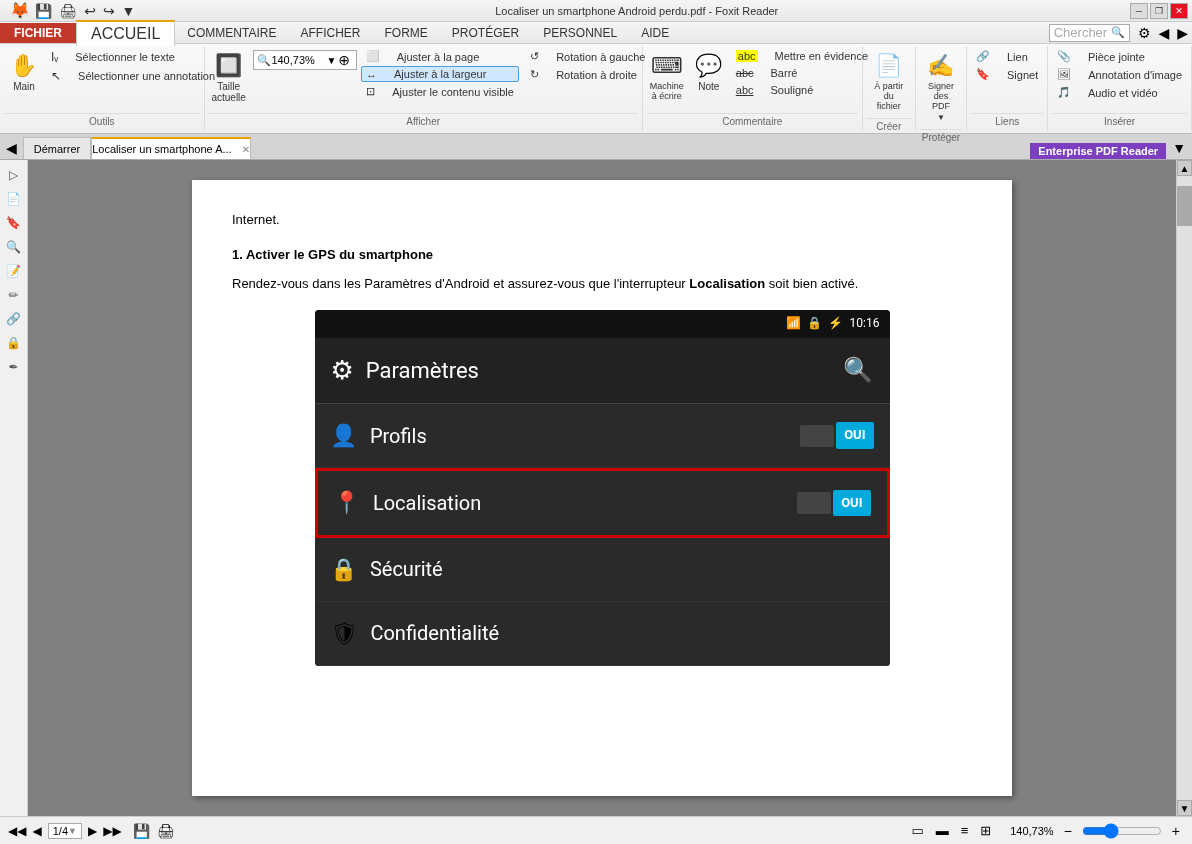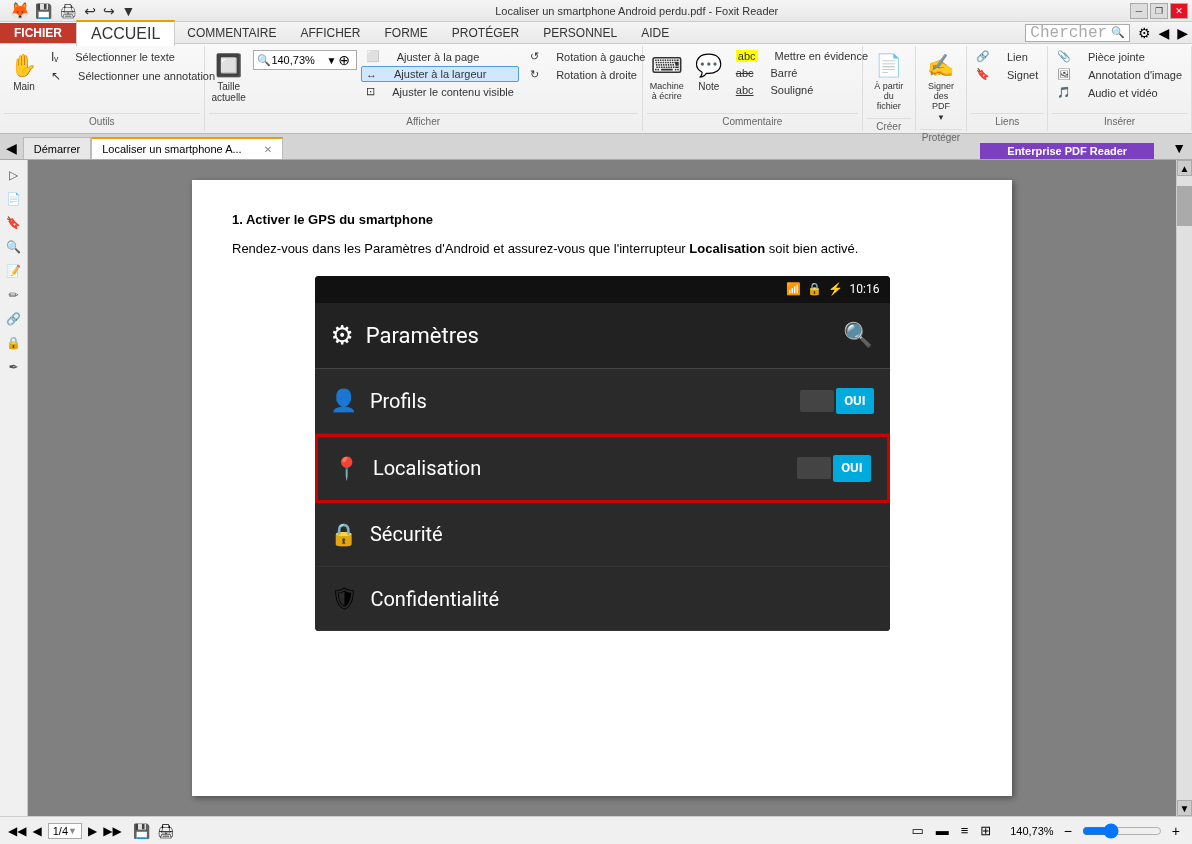--- a/index.html
+++ b/index.html
@@ -110,48 +110,48 @@
       display: flex;
       align-items: flex-end;
       border-bottom: 1px solid #aaa;
     }
     .doc-tab {
       display: flex;
       align-items: center;
       background: #e8e8e8;
       border: 1px solid #bbb;
       border-bottom: none;
-      padding: 3px 10px;
+      padding: 3px 0;
       font-size: 11px;
       cursor: pointer;
-      gap: 22px;
+      gap: 10px;
       height: 22px;
     }
     .doc-tab.active {
       background: white;
       border-top: 2px solid #e8a000;
     }
     .doc-tab .close-x { font-size: 10px; color: #888; cursor: pointer; }
     .start-tab {
       display: flex;
       align-items: center;
       background: #e8e8e8;
       border: 1px solid #bbb;
       border-bottom: none;
       padding: 3px 10px;
       font-size: 11px;
       cursor: pointer;
       height: 22px;
     }
     .enterprise-badge {
       margin-left: auto;
-      margin-right: 12px;
+      margin-right: 0;
       background: #7b3fbf;
       color: white;
-      padding: 2px 27px;
+      padding: 2px 8px;
       font-size: 11px;
       font-weight: bold;
     }
     .tab-arrow { padding: 3px 6px; cursor: pointer; font-size: 14px; }
 
     
     .main-area {
       display: flex;
       height: calc(844px - 22px - 22px - 90px - 26px - 28px);
       overflow: hidden;
@@ -356,21 +356,21 @@
   <div class="file-btn">FICHIER</div>
   <div class="accueil-tab">ACCUEIL</div>
   <div class="tab-other">COMMENTAIRE</div>
   <div class="tab-other">AFFICHER</div>
   <div class="tab-other">FORME</div>
   <div class="tab-other">PROTÉGER</div>
   <div class="tab-other">PERSONNEL</div>
   <div class="tab-other">AIDE</div>
   <div style="flex:1"></div>
   <div style="display:flex;align-items:center;border:1px solid #aaa;background:white;height:18px;padding:0 4px;margin-right:4px;font-size:11px;">
-    <span style="color:#aaa;font-size:16px;font-family:Liberation Mono, monospace;">Chercher</span>
+    <span style="color:#aaa;font-size:13px;">Chercher</span>
     <span style="margin-left:4px;color:#555;">🔍</span>
   </div>
   <span style="font-size:14px;cursor:pointer;padding:0 4px;">⚙</span>
   <span style="font-size:14px;cursor:pointer;padding:0 4px;">◀</span>
   <span style="font-size:14px;cursor:pointer;padding:0 4px;">▶</span>
 </div>
 
 <div class="ribbon">
 
   <div class="group" style="min-width:110px;">
@@ -541,20 +541,21 @@
     <div class="vert-btn">🔍</div>
     <div class="vert-btn">📝</div>
     <div class="vert-btn">✏</div>
     <div class="vert-btn">🔗</div>
     <div class="vert-btn">🔒</div>
     <div class="vert-btn">✒</div>
   </div>
 
   <div class="pdf-content">
     <div class="pdf-page">
+      <p style="margin-bottom:14px;">Internet.</p>
 
       <p style="font-weight:bold; margin-bottom:8px;">
         <span>1. Activer le GPS du smartphone</span>
       </p>
       <p style="margin-bottom:16px;">
         <span>Rendez-vous dans les Paramètres d'Android et assurez-vous que l'interrupteur </span><strong>Localisation</strong><span> soit bien activé.</span>
       </p>
 
       <div class="android-screen">
 

